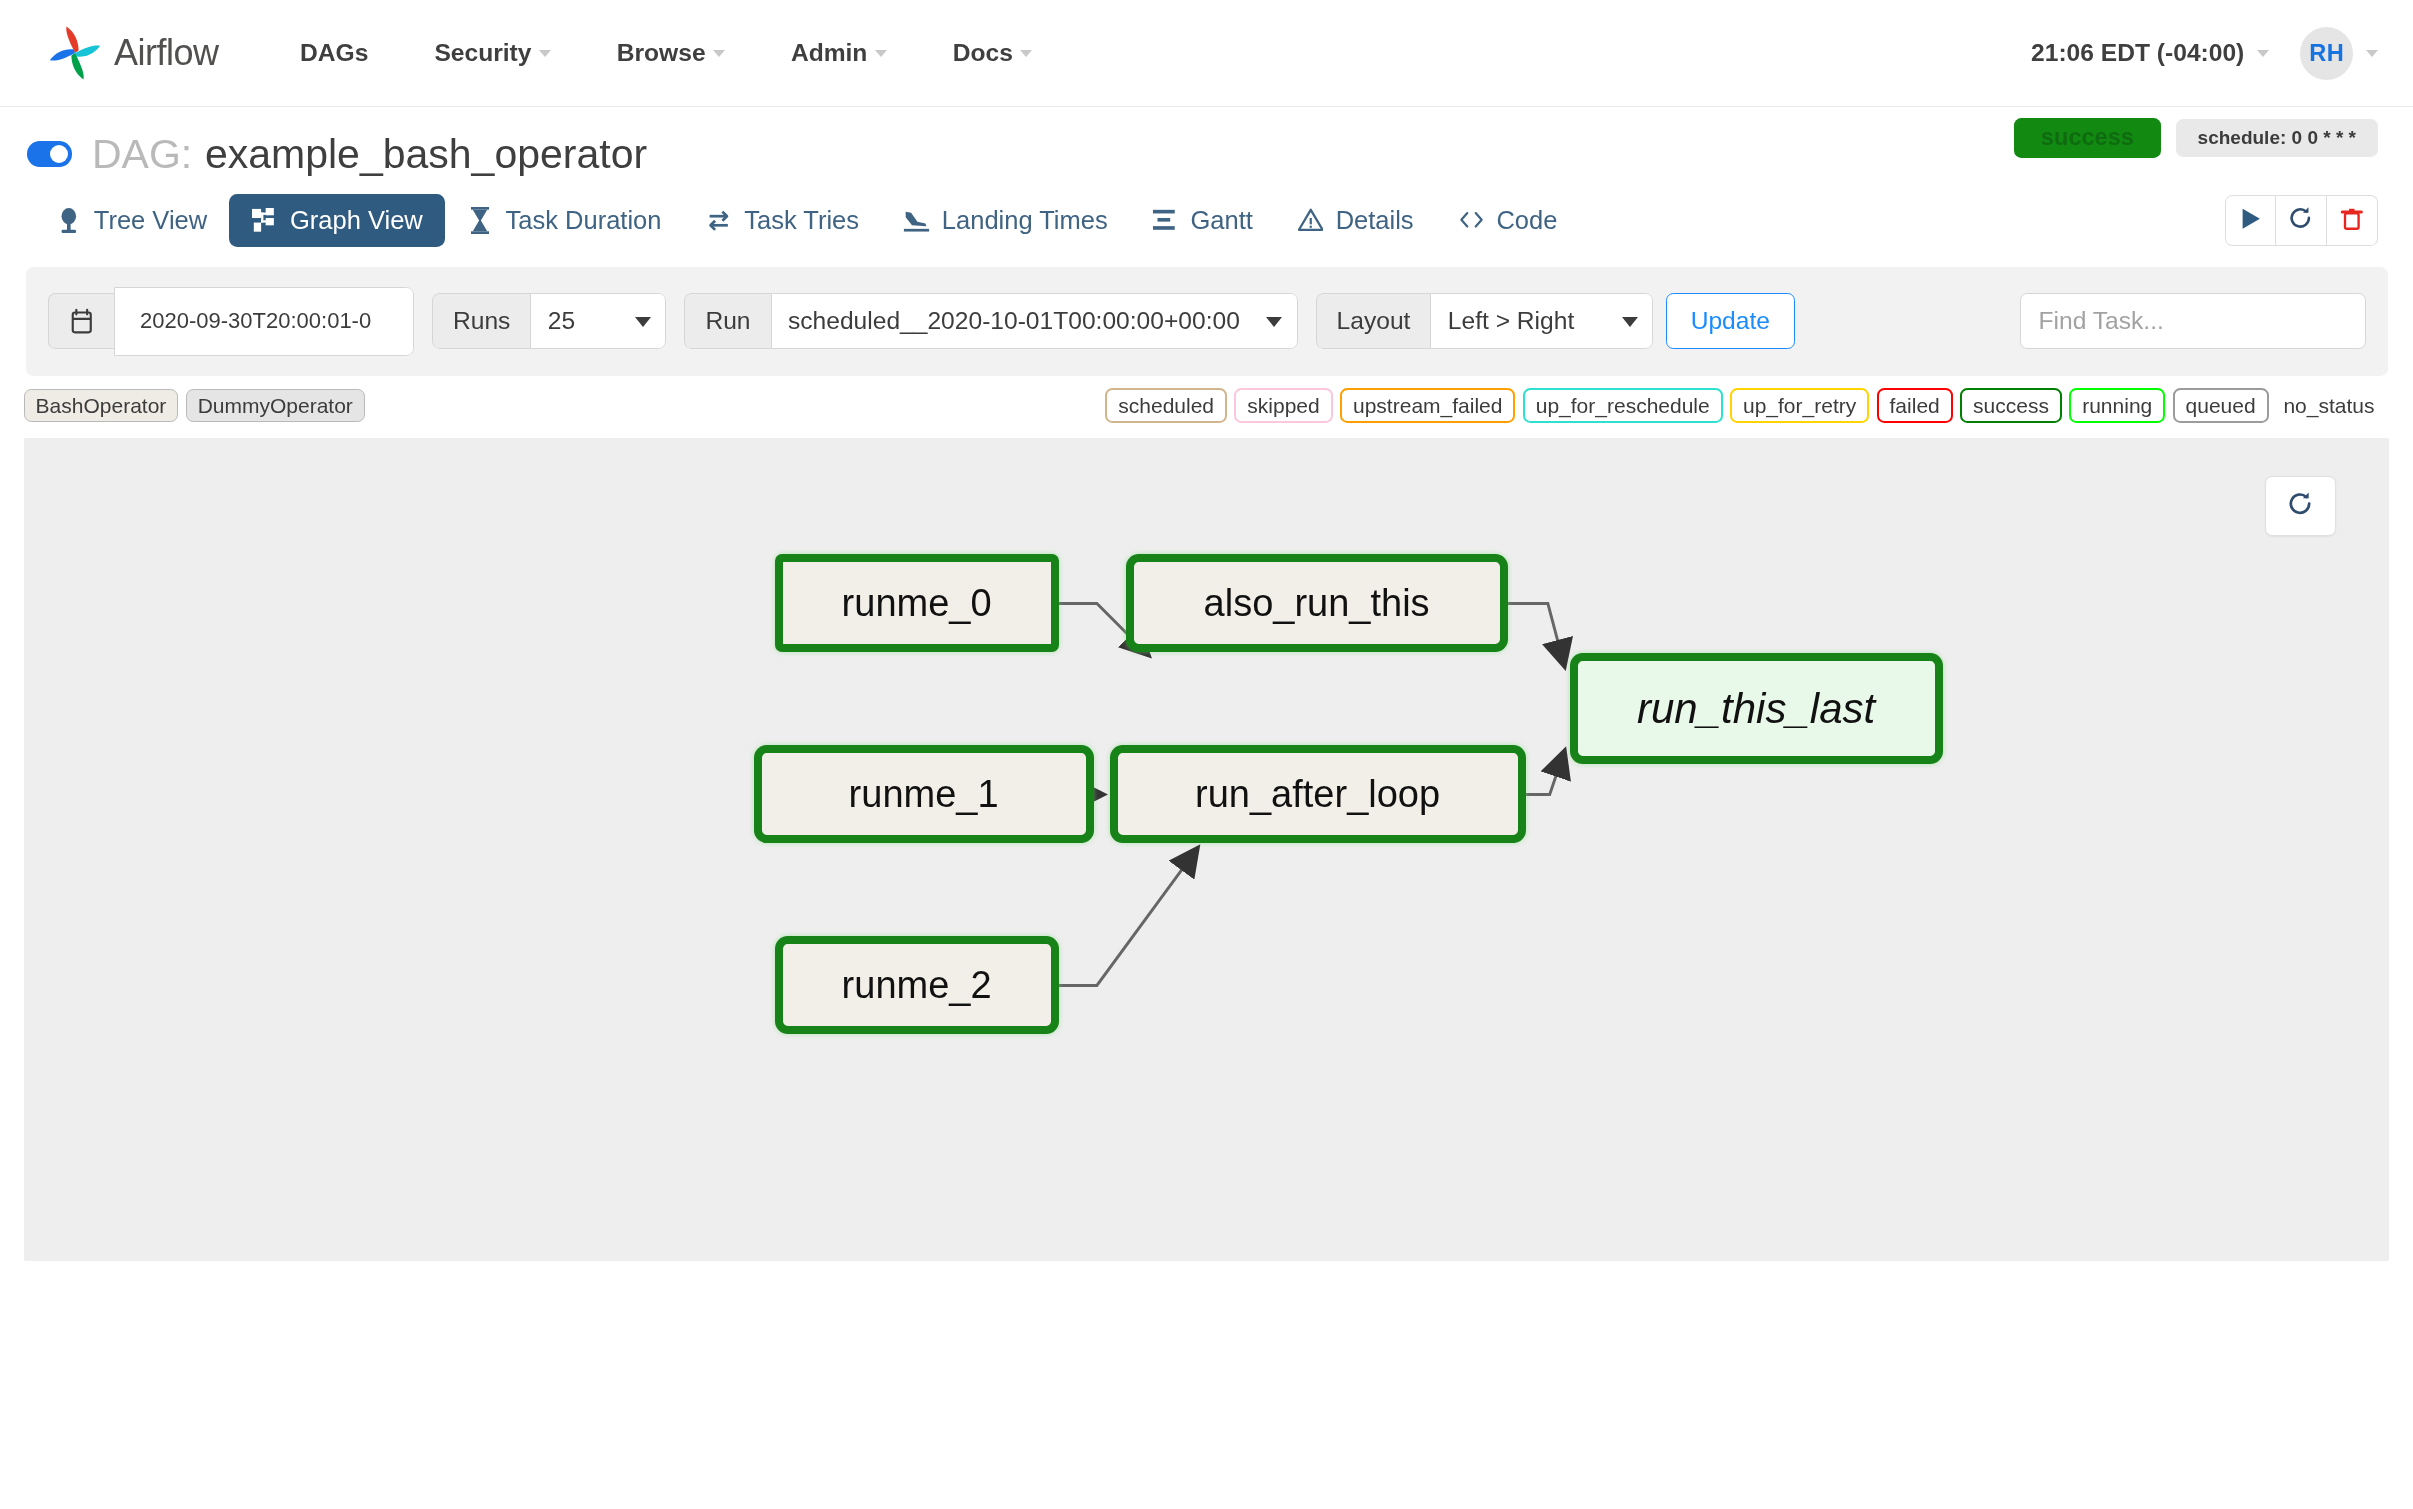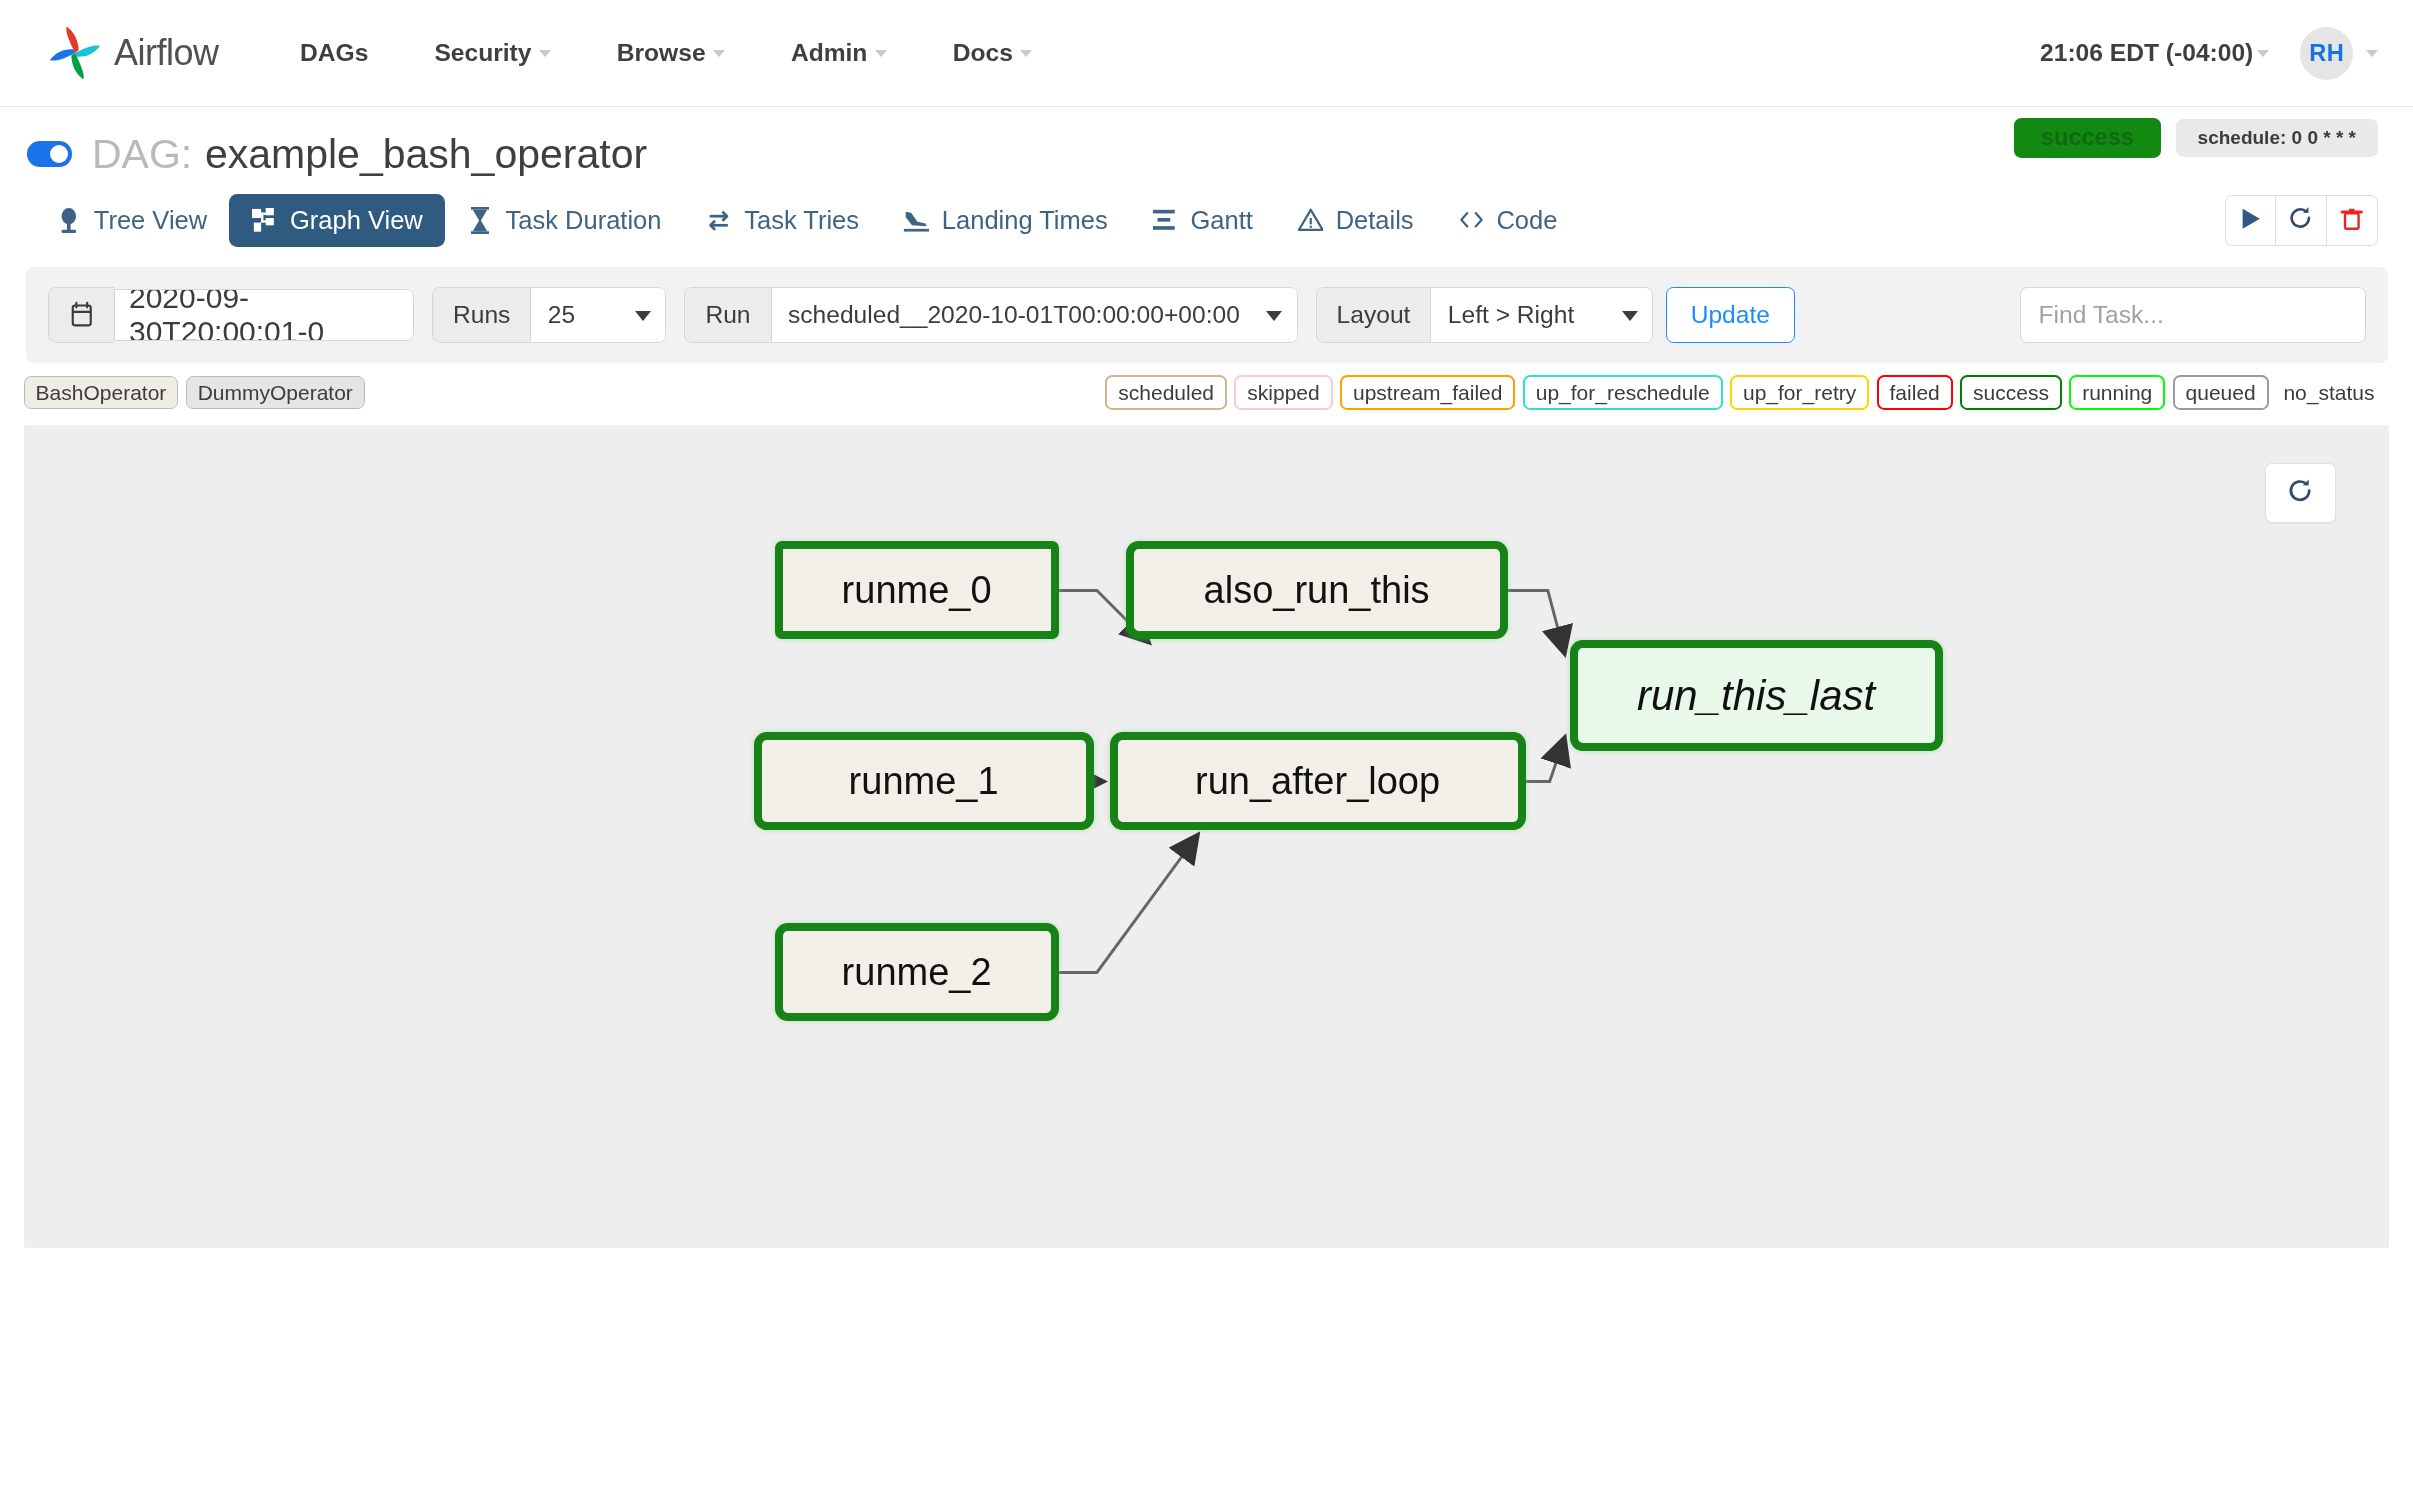--- a/index.html
+++ b/index.html
@@ -30,21 +30,21 @@
     display: flex; align-items: center; gap: 7.3px;
   }
   .caret {
     width: 0; height: 0;
     border-left: 6.4px solid transparent;
     border-right: 6.4px solid transparent;
     border-top: 7.3px solid #c9c9c9;
     display: inline-block;
   }
   .nav-right { margin-left: auto; display: flex; align-items: center; gap: 31px; }
-  .nav-time { font-size: 24.6px; font-weight: bold; color: #3f3f3f; display:flex; align-items:center; gap: 4px; }
+  .nav-time { font-size: 24.6px; font-weight: bold; color: #3f3f3f; display:flex; align-items:center; gap: 13px; }
   .avatar-wrap { display: flex; align-items: center; gap: 12.7px; }
   .avatar {
     width: 53px; height: 53px; border-radius: 50%;
     background: #e5e5e5; color: #1673e0;
     display: flex; align-items: center; justify-content: center;
     font-size: 23.6px; font-weight: bold; letter-spacing: 0.5px;
   }
 
   
   .title-row {
@@ -109,22 +109,22 @@
   .grp { display: flex; align-items: center; border-radius: 7.3px; overflow: hidden; }
   .addon {
     background: #ececec; border: 0.9px solid #d6d6d6;
     font-size: 24.6px; color: #3c3c3c;
     padding: 0 20px; height: 56px;
     display: flex; align-items: center;
   }
   .addon.left { border-radius: 7.3px 0 0 7.3px; border-right: none; }
   .fld {
     background: #fff; border: 0.9px solid #d6d6d6;
-    height: 52px; font-size: 30px; color: #3c3c3c;
-    padding: 0 14px; display: flex; align-items: center;
+    height: 69px; font-size: 22px; color: #3c3c3c;
+    padding: 0 25px; display: flex; align-items: center;
     font-family: "Liberation Sans", sans-serif;
   }
   .fld.rr { border-radius: 0 7.3px 7.3px 0; }
   .sel {
     background: #fff; border: 0.9px solid #d6d6d6;
     height: 56px; font-size: 24.6px; color: #3c3c3c;
     padding: 0 38px 0 16.4px; border-radius: 0 7.3px 7.3px 0;
     display: flex; align-items: center; position: relative; cursor: pointer;
     white-space: nowrap;
   }

